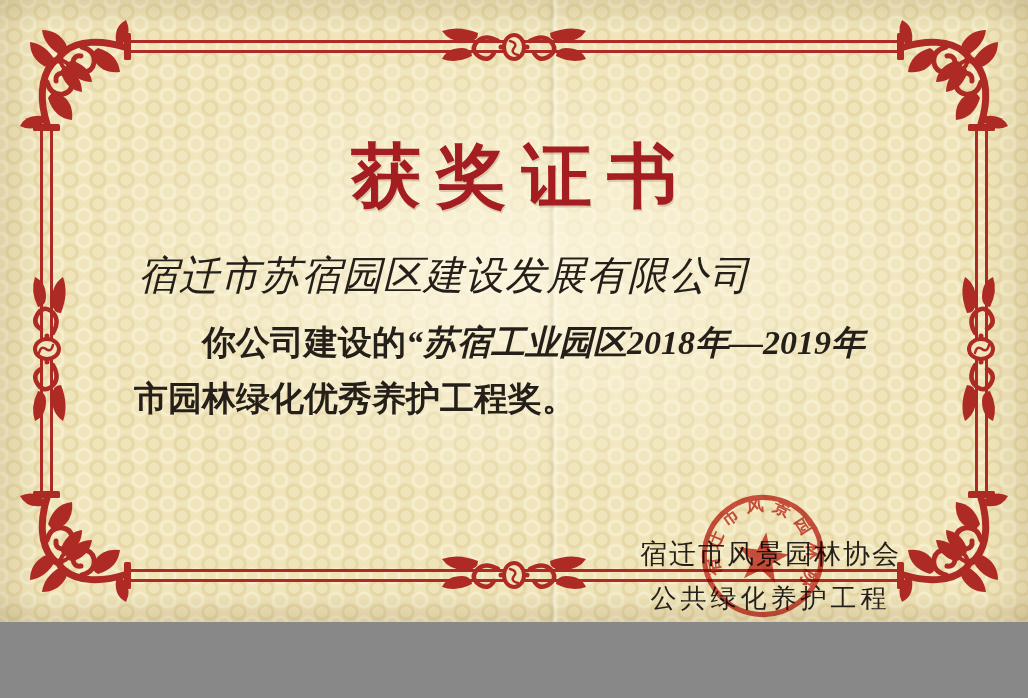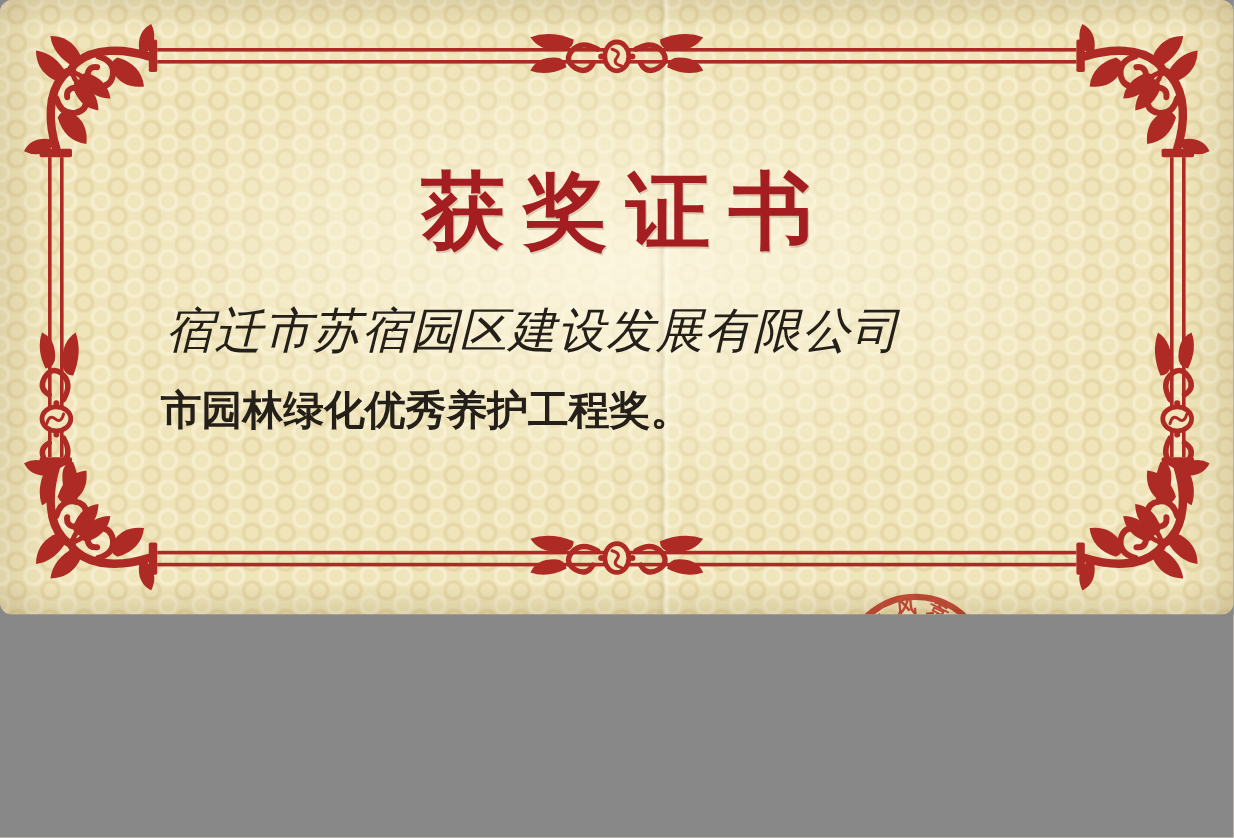--- a/index.html
+++ b/index.html
@@ -4,24 +4,23 @@
 <style>
   :root{
     --red:#ae2a24;
     --title-red:#a41e21;
     --ink:#241f19;
     --seal-red:#c8382c;
     --paper:#efe4ba;
   }
   html,body{margin:0;padding:0;background:#888;}
   .stage{
-    position:relative;width:1028px;height:512px;overflow:hidden;
+    position:relative;width:1028px;height:622px;overflow:hidden;
     background:var(--paper);
     font-family:"Liberation Serif","DejaVu Serif",serif;
-    border-radius:10px;
   }
   
   .pattern{
     position:absolute;inset:0;
     background-image:
       radial-gradient(circle, rgba(255,252,232,0) 5px, rgba(216,195,138,.55) 6px, rgba(216,195,138,.55) 8px, rgba(255,252,232,0) 9px),
       radial-gradient(circle, rgba(255,252,232,0) 5px, rgba(252,246,222,.8) 6px, rgba(252,246,222,.8) 8px, rgba(255,252,232,0) 9px);
     background-size:28px 24px;
     background-position:0 0,14px 12px;
     opacity:.65;
@@ -168,20 +167,21 @@
   <svg class="mid m-right" viewBox="0 0 180 44">
       <use href="#midOrnament"></use>
     </svg>
 
   <div class="title">获奖证书</div>
 
 
   <div class="recipient">宿迁市苏宿园区建设发展有限公司</div>
 
   <div class="body">
+    <div class="bline indent"><span class="print">你公司建设的</span><span class="script">“苏宿工业园区2018年—2019年</span></div>
     <div class="bline"><span class="print">市园林绿化优秀养护工程奖。</span></div>
   </div>
 
   <div class="sig">
     <div class="issuer">宿迁市风景园林协会</div>
     <div class="date">公共绿化养护工程</div>
   </div>
 
   <svg class="seal" viewBox="0 0 142 142">
     <circle cx="71" cy="71" r="57" fill="none" stroke="currentColor" stroke-width="5"></circle>

